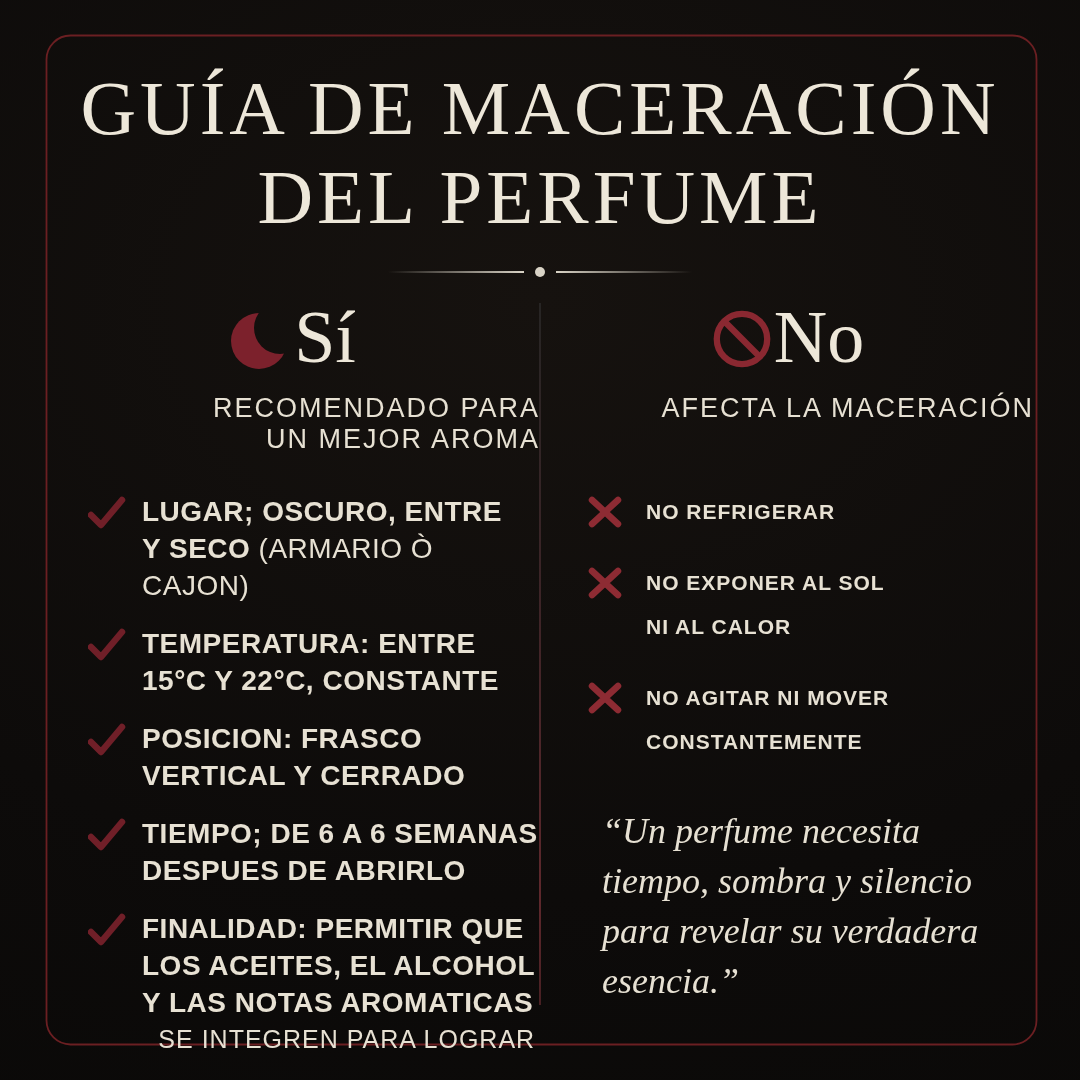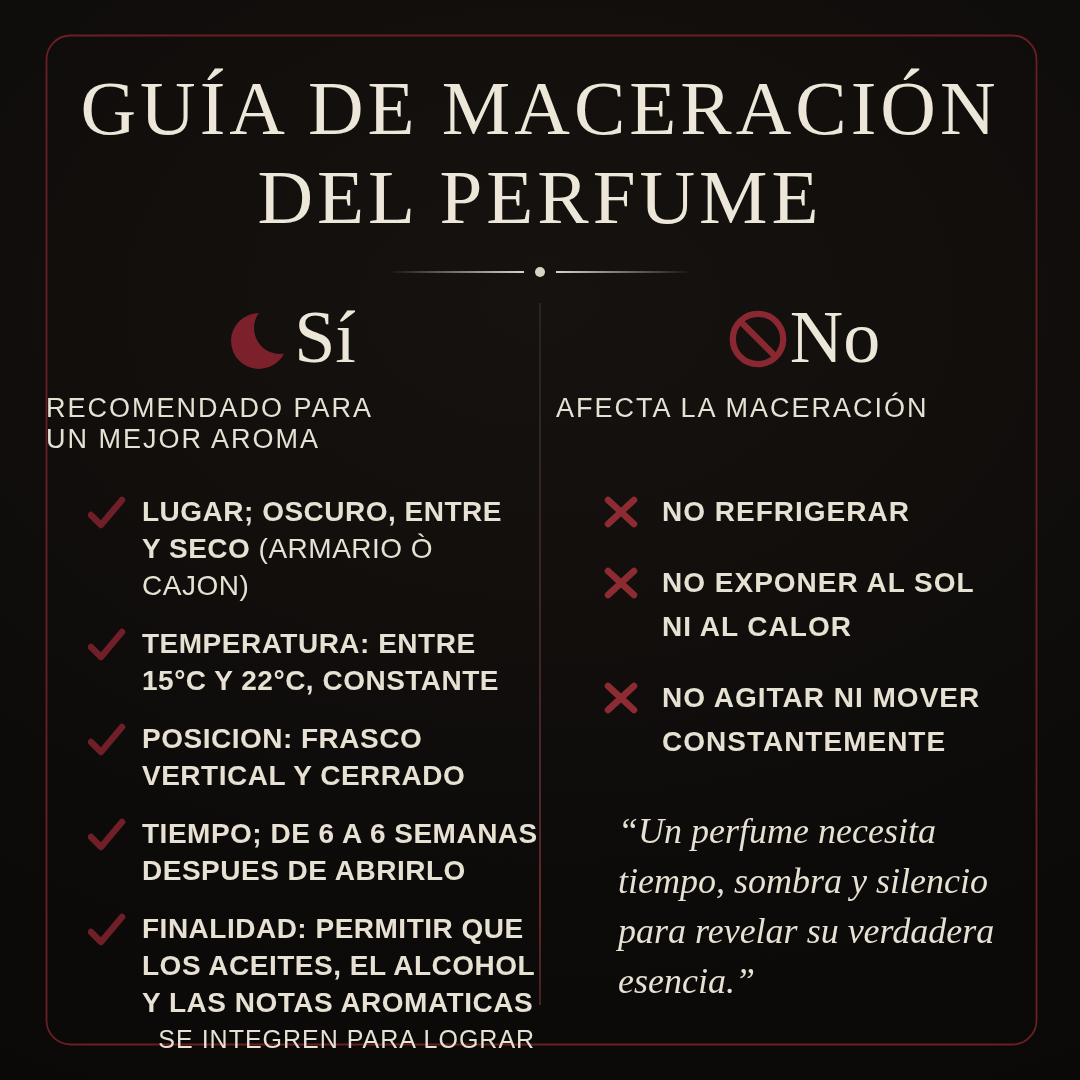--- a/index.html
+++ b/index.html
@@ -26,52 +26,52 @@
   .orn-line.right { background:linear-gradient(to left,  rgba(217,211,198,0), var(--ornament,#d9d3c6)); }
   .orn-dot { width:10px; height:10px; border-radius:50%; background:var(--ornament,#d9d3c6); }
 
   .separator {
     position:absolute; left:539px; top:303px; width:2px; height:702px;
     background:linear-gradient(to bottom, #272524, #3e2427 45%, #5e282c 85%, #482023);
   }
 
   .col { position:absolute; top:295px; width:494px; }
   .col.si { left:46px; }
-  .col.no { left:540px;margin-left:16px; }
+  .col.no { left:540px; }
 
   .col-header { display:flex; justify-content:center; align-items:center; height:84px; margin-top:4px; }
   .big-word {
     font-family:"Liberation Serif", serif; font-size:74px; line-height:1;
     color:var(--cream-bright,#ede7d9); padding-bottom:8px;
   }
   .moon-fill { fill:var(--moon-red,#7c212c); }
   .ban-stroke { stroke:var(--ban-red,#8a2831); }
 
   .subheading {
-    text-align:left; font-size:27px; letter-spacing:2px; line-height:31px;
+    text-align:right; font-size:27px; letter-spacing:2px; line-height:31px;
     margin-top:10px; white-space:pre-line; color:var(--cream,#e7e1d3);
   }
 
   .check-list { margin:38px 0 0 42px; }
   .check-item { display:flex; gap:16px; margin-bottom:21px; }
   .check-icon { flex:0 0 38px; margin-top:3px; }
   .check-stroke { stroke:var(--check-red,#701f28); }
   .item-text {
     font-size:28px; line-height:37px; letter-spacing:.5px; font-weight:bold;
     white-space:pre-line; color:var(--cream,#e7e1d3);
   }
   .item-paren { font-size:28px; font-weight:normal; letter-spacing:.5px;margin-top:28px; }
   .item-small { display:block; font-size:25px; font-weight:normal; letter-spacing:1px;text-align:right; }
 
   .x-list { margin:66px 0 0 48px; }
   .x-item { display:flex; gap:24px; margin-bottom:27px; }
   .x-icon { flex:0 0 34px; margin-top:6px; }
   .x-stroke { stroke:var(--x-red,#8d2b33); }
   .x-text {
-    font-size:28px; line-height:44px; letter-spacing:1px; font-weight:bold;
+    font-size:21px; line-height:44px; letter-spacing:1px; font-weight:bold;
     white-space:pre-line; color:var(--cream,#e7e1d3);
   }
 
   .quote {
     margin:42px 0 0 62px; font-family:"Liberation Serif", serif; font-style:italic;
     font-size:36px; line-height:50px; white-space:pre-line; color:var(--cream,#e7e1d3);
   }
 </style>
 </head>
 <body>

